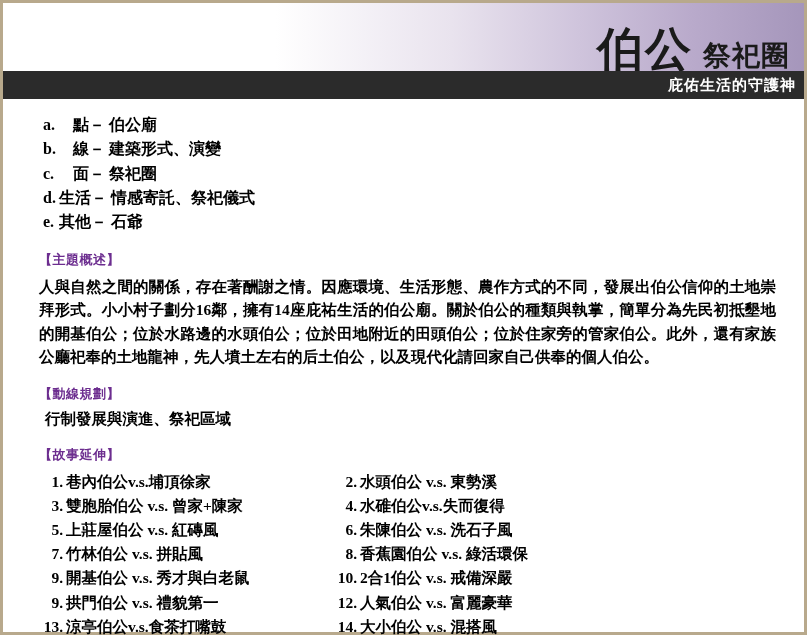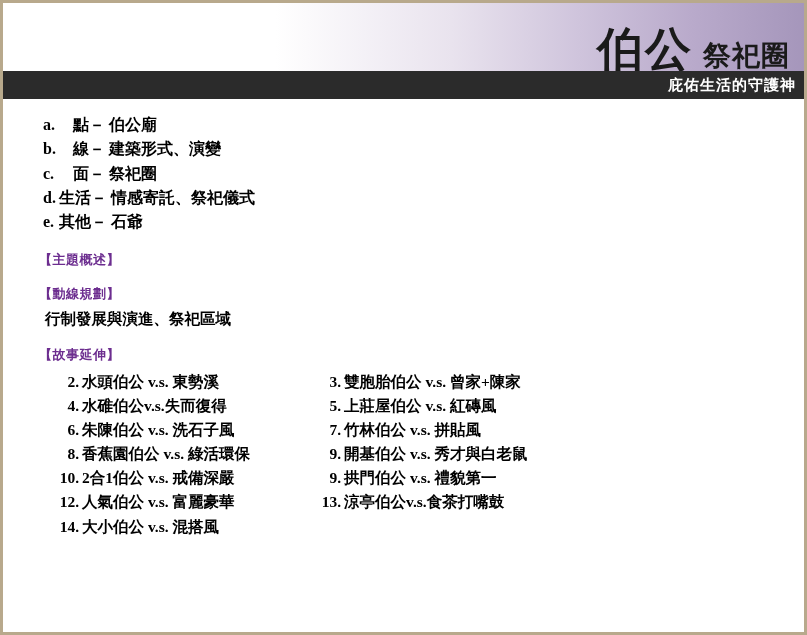--- a/index.html
+++ b/index.html
@@ -171,27 +171,29 @@
         <span class="marker tight">d.</span>
         <span>生活－ 情感寄託、祭祀儀式</span>
       </div>
       <div class="row">
         <span class="marker tight">e.</span>
         <span>其他－ 石爺</span>
       </div>
     </div>
 
     <div class="section-head">【主題概述】</div>
+    <div class="para">人與自然之間的關係，存在著酬謝之情。因應環境、生活形態、農作方式的不同，發展出伯公信仰的土地崇拜形式。小小村子劃分16鄰，擁有14座庇祐生活的伯公廟。關於伯公的種類與執掌，簡單分為先民初抵墾地的開基伯公；位於水路邊的水頭伯公；位於田地附近的田頭伯公；位於住家旁的管家伯公。此外，還有家族公廳祀奉的土地龍神，先人墳土左右的后土伯公，以及現代化請回家自己供奉的個人伯公。</div>
 
     <div class="section-head">【動線規劃】</div>
     <div class="plain-line">行制發展與演進、祭祀區域</div>
 
     <div class="section-head">【故事延伸】</div>
 
     <div class="story-list">
+      <div class="story-item"><span class="num">1.</span><span>巷內伯公v.s.埔頂徐家</span></div>
       <div class="story-item col2"><span class="num">2.</span><span>水頭伯公 v.s. 東勢溪</span></div>
 
       <div class="story-item"><span class="num">3.</span><span>雙胞胎伯公 v.s. 曾家+陳家</span></div>
       <div class="story-item col2"><span class="num">4.</span><span>水碓伯公v.s.失而復得</span></div>
 
       <div class="story-item"><span class="num">5.</span><span>上莊屋伯公 v.s. 紅磚風</span></div>
       <div class="story-item col2"><span class="num">6.</span><span>朱陳伯公 v.s. 洗石子風</span></div>
 
       <div class="story-item"><span class="num">7.</span><span>竹林伯公 v.s. 拼貼風</span></div>
       <div class="story-item col2"><span class="num">8.</span><span>香蕉園伯公 v.s. 綠活環保</span></div>

